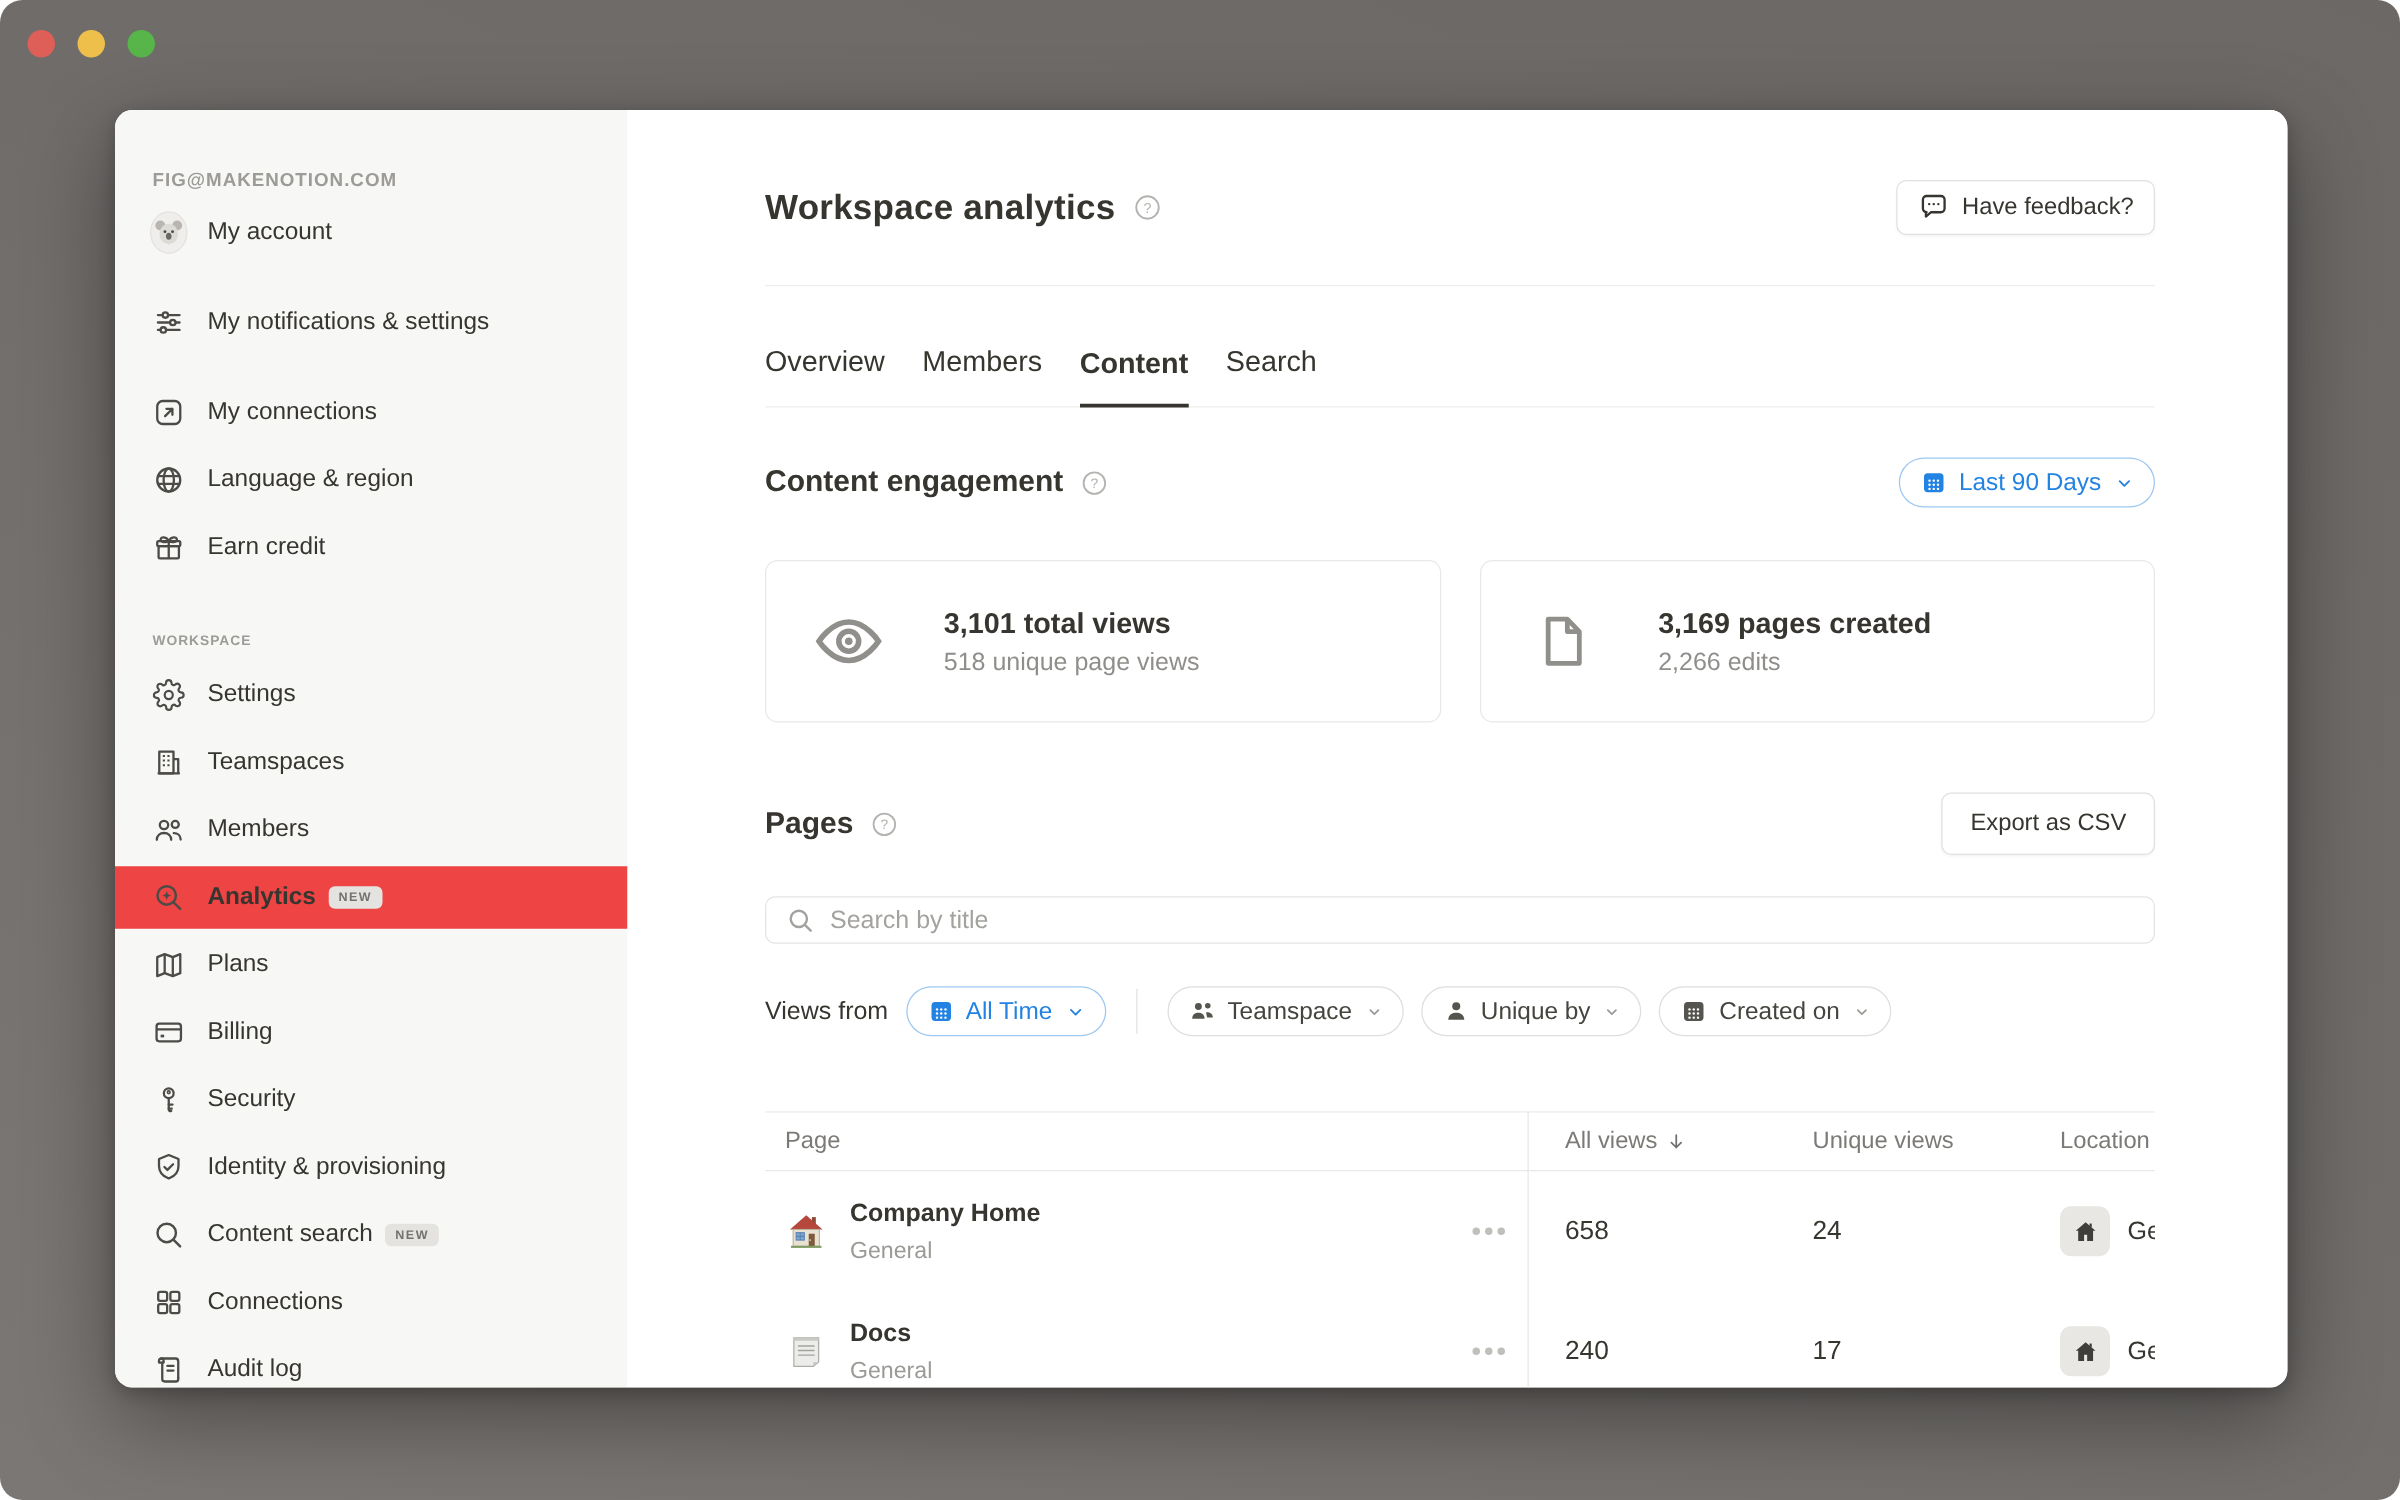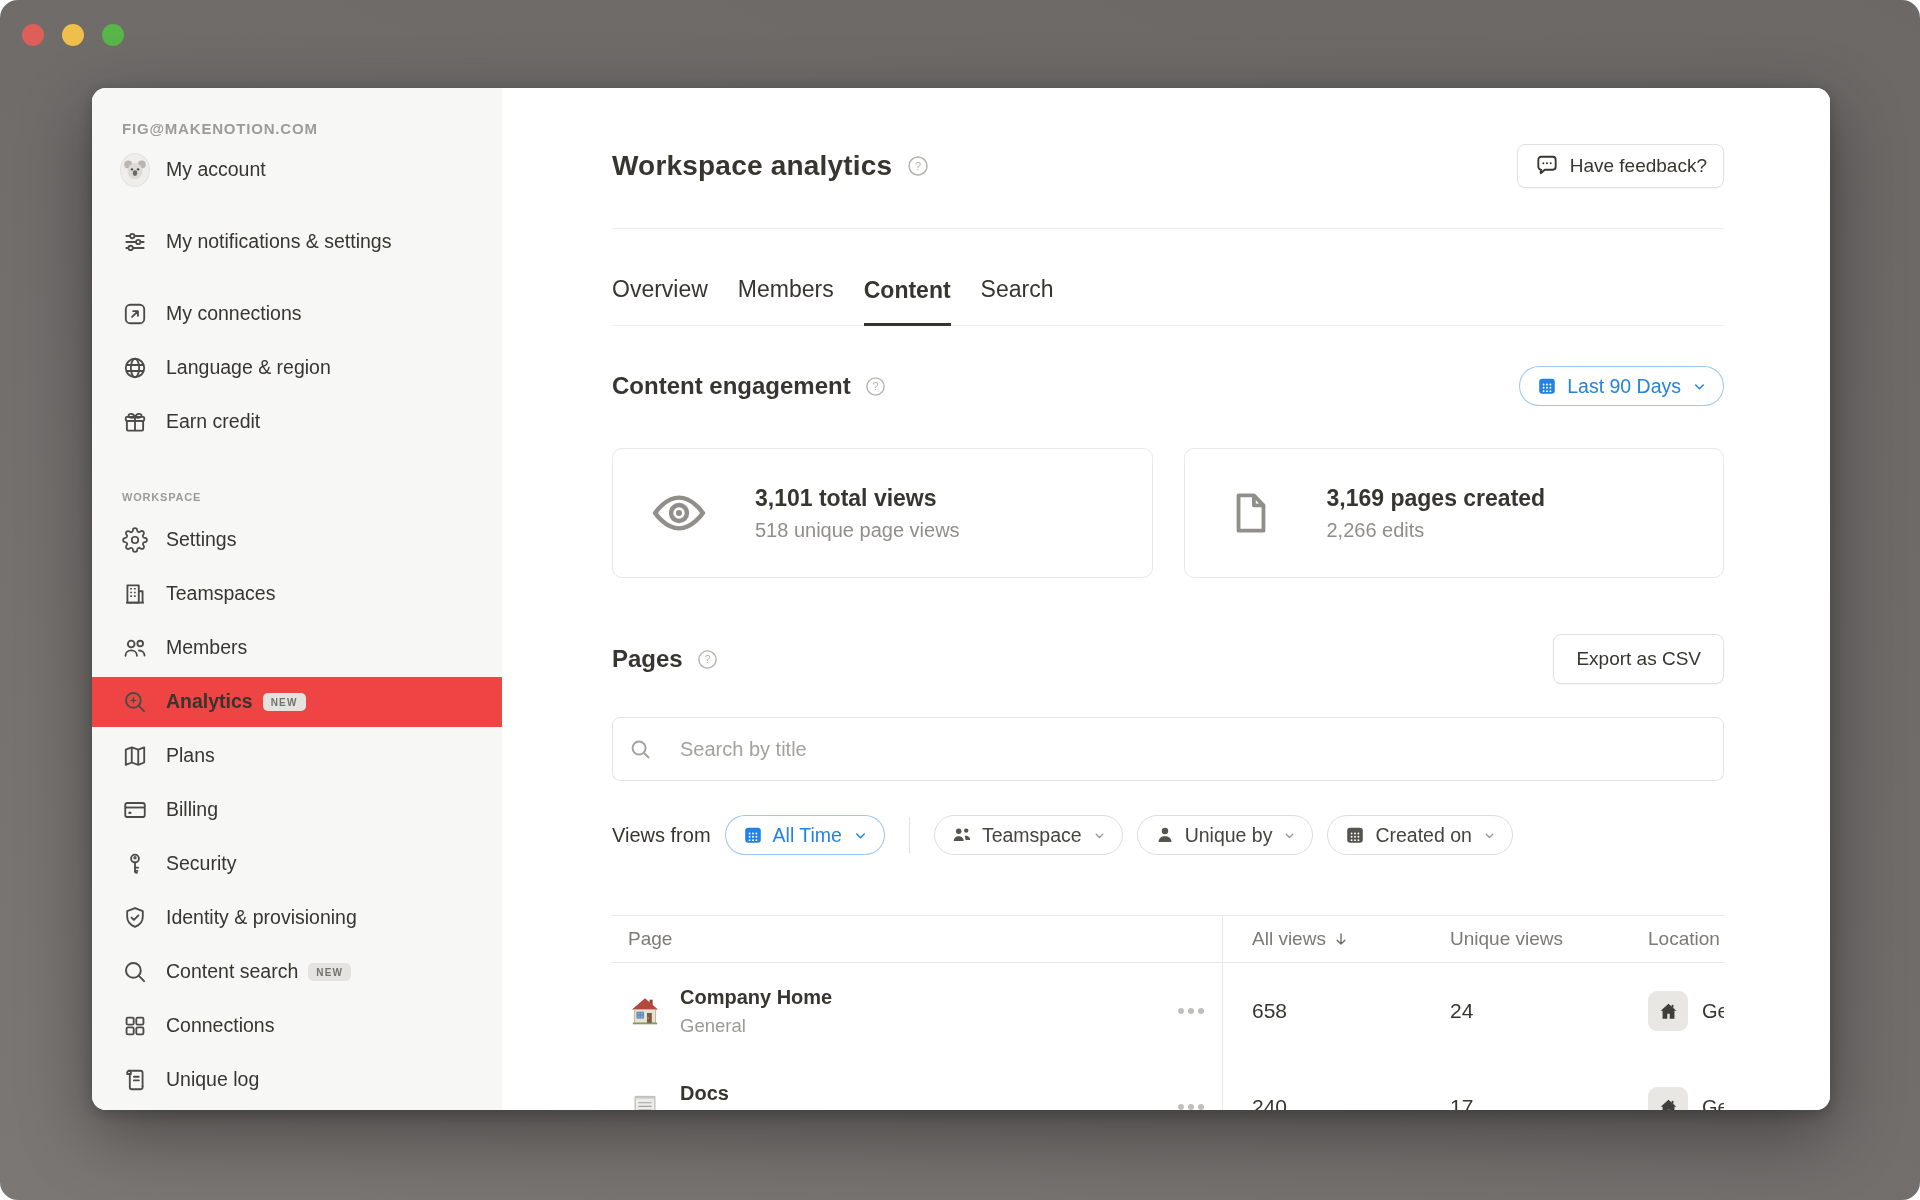--- a/index.html
+++ b/index.html
@@ -11,21 +11,21 @@
 
   .traffic { position:absolute; top:24px; left:22px; display:flex; gap:18px; }
   .traffic .dot { width:22px; height:22px; border-radius:50%; border:none; cursor:default; }
   .dot.red{ background:#de5f57; } .dot.yellow{ background:#eec04b; } .dot.green{ background:#57b54a; }
 
   .window { position:absolute; left:92px; top:88px; width:1738px; height:1022px;
     background:#fff; border-radius:14px; overflow:hidden; display:flex;
     box-shadow:0 24px 70px rgba(0,0,0,.38), 0 4px 14px rgba(0,0,0,.22); }
 
   
-  .sidebar { width:410px; flex:none; background:#f7f7f5; padding-top:32px; }
+  .sidebar { width:410px; flex:none; background:#f7f7f5; padding-top:48px; }
   .sb-email { margin:0 0 8px 30px; font-size:15px; font-weight:600; letter-spacing:.8px; color:#9c9b97; }
   .sb-section { margin:44px 0 12px 30px; font-size:11px; font-weight:600; letter-spacing:.8px; color:#9c9b97; }
   .sb-item { display:flex; align-items:center; height:50px; padding:0 14px 0 28px; margin-bottom:4px;
     font-size:19.5px; color:#37352f; cursor:pointer; }
   .sb-item.two-line { height:86px; }
   .sb-item .ic { width:30px; flex:none; display:flex; justify-content:center; align-items:center;
     margin-right:16px; color:#4c4b47; }
   .sb-item .lbl { max-width:232px; line-height:1.3; }
   .sb-item.selected { background:#ef4444; }
   .sb-item.selected .lbl { font-weight:700; }
@@ -70,22 +70,22 @@
   .card { height:130px; border:1px solid #e9e8e6; border-radius:10px; display:flex; align-items:center;
     padding-left:38px; }
   .card .c-icon { width:56px; flex:none; color:#908f8b; display:flex; justify-content:center; }
   .card .c-text { margin-left:48px; }
   .card .c-title { font-size:23px; font-weight:700; color:#37352f; }
   .card .c-sub { font-size:20px; color:#8f8e8a; margin-top:7px; }
 
   .pages-head { margin-top:56px; }
   .export-btn { height:50px; padding:0 22px; }
 
-  .search-box { margin-top:33px; height:64px; border:1px solid #e4e3e1; border-radius:8px;
-    display:flex; align-items:center; padding:0 16px; gap:28px; background:#fff; }
+  .search-box { margin-top:33px; height:38px; border:1px solid #e4e3e1; border-radius:8px;
+    display:flex; align-items:center; padding:0 16px; gap:12px; background:#fff; }
   .search-box input { border:none; outline:none; flex:1; font-size:20px; color:#37352f; font-family:inherit; }
   .search-box input::placeholder { color:#a3a29e; }
   .search-box .ic { color:#a3a29e; display:flex; }
 
   .filters { margin-top:34px; display:flex; align-items:center; }
   .views-from { font-size:20px; color:#37352f; margin-right:14px; }
   .vdiv { width:1px; height:36px; background:#e3e2e0; margin:0 24px; }
   .filters .pill + .pill { margin-left:14px; }
 
   .table-clip { width:1112px; overflow:hidden; margin-top:60px; }
@@ -307,21 +307,21 @@
 
       <div class="sb-item">
         <span class="ic">
           <svg width="26" height="26" viewBox="0 0 24 24" fill="none" stroke="currentColor" stroke-width="1.7" stroke-linecap="round" stroke-linejoin="round">
               <path d="M8.2 6.5V5.2A1.7 1.7 0 0 0 6.5 3.5h0a1.7 1.7 0 0 0-1.7 1.7v1.3h3.4z"></path>
               <path d="M6.5 3.5H17a2 2 0 0 1 2 2v12.3"></path>
               <path d="M19 17.8v1a1.7 1.7 0 0 1-1.7 1.7H9a1.8 1.8 0 0 1-1.8-1.8V6.5"></path>
               <path d="M11 9h4.5M11 12.4h4.5"></path>
             </svg>
         </span>
-        <span class="lbl">Unique log</span>
+        <span class="lbl">Audit log</span>
       </div>
     </aside>
 
     <main class="main">
 
       <div class="page-header">
         <div class="title-wrap">
           <h1 class="page-title">Workspace analytics</h1>
           <span class="help">
             <svg width="24" height="24" viewBox="0 0 24 24">

